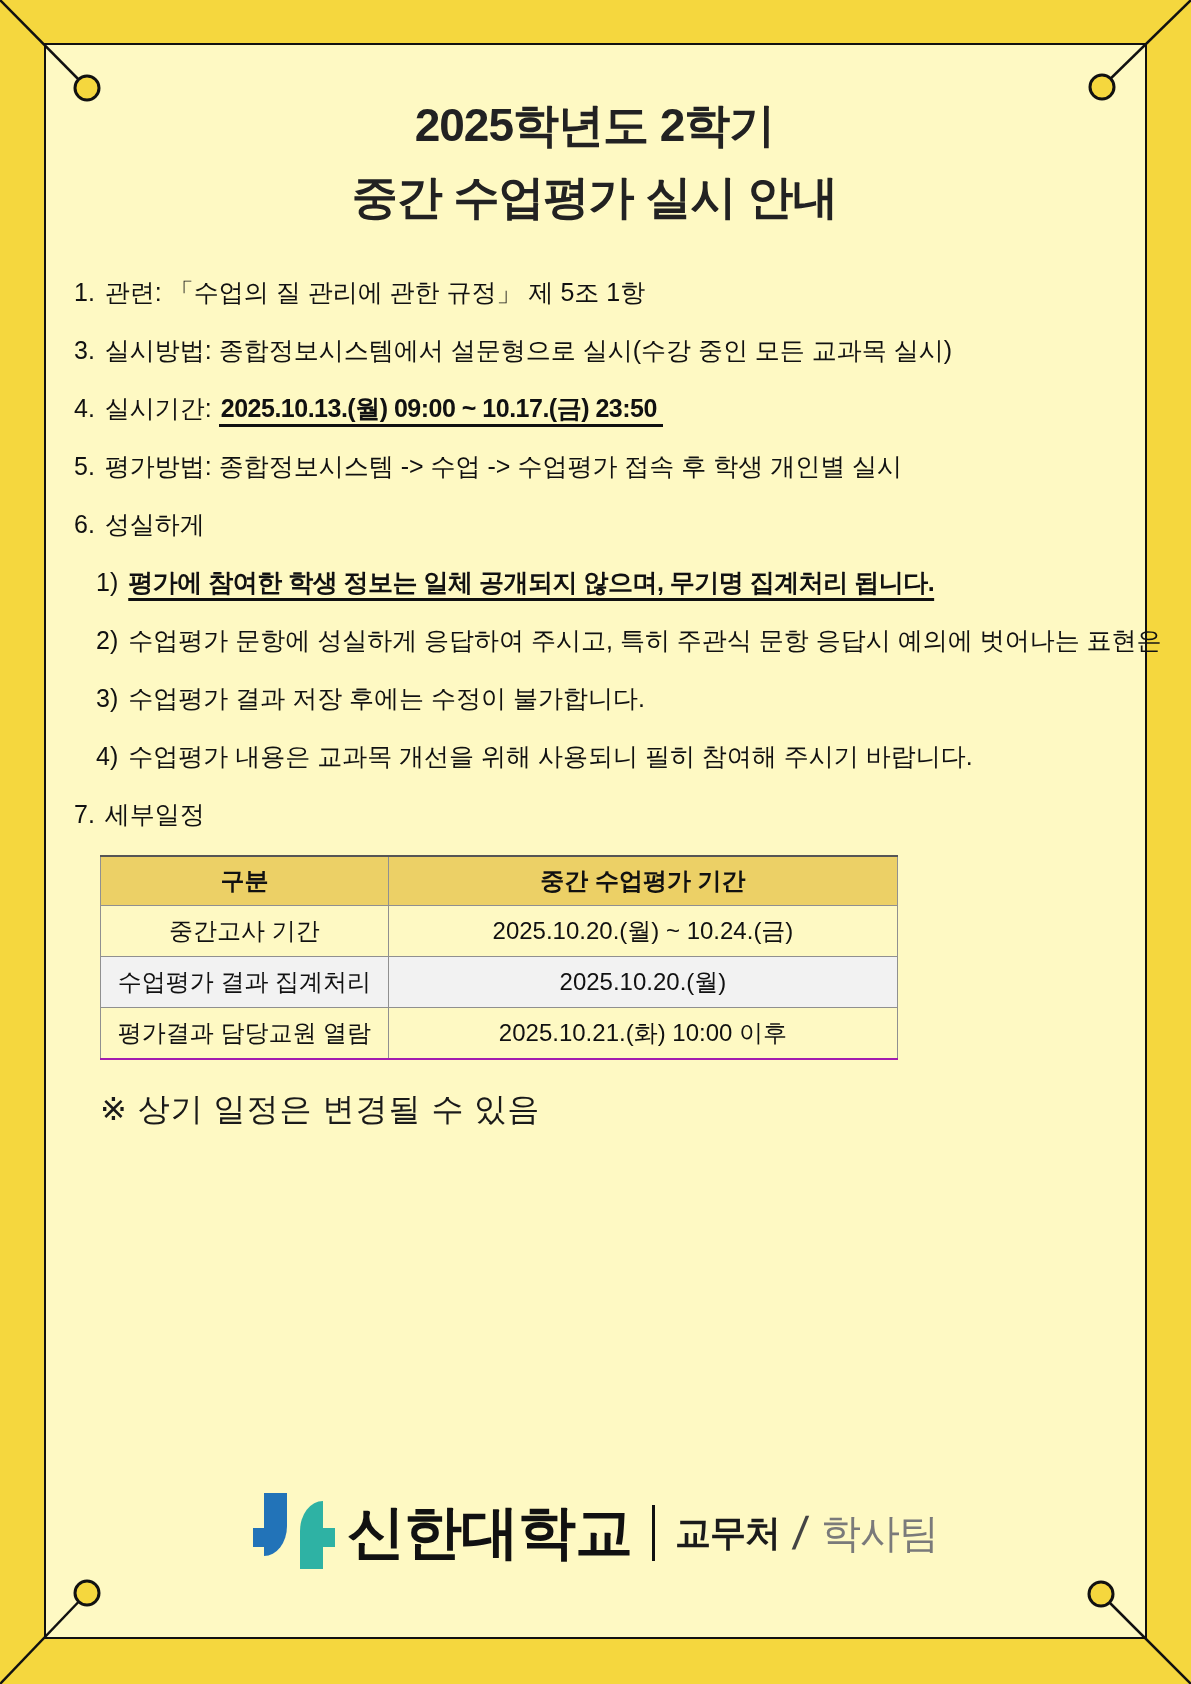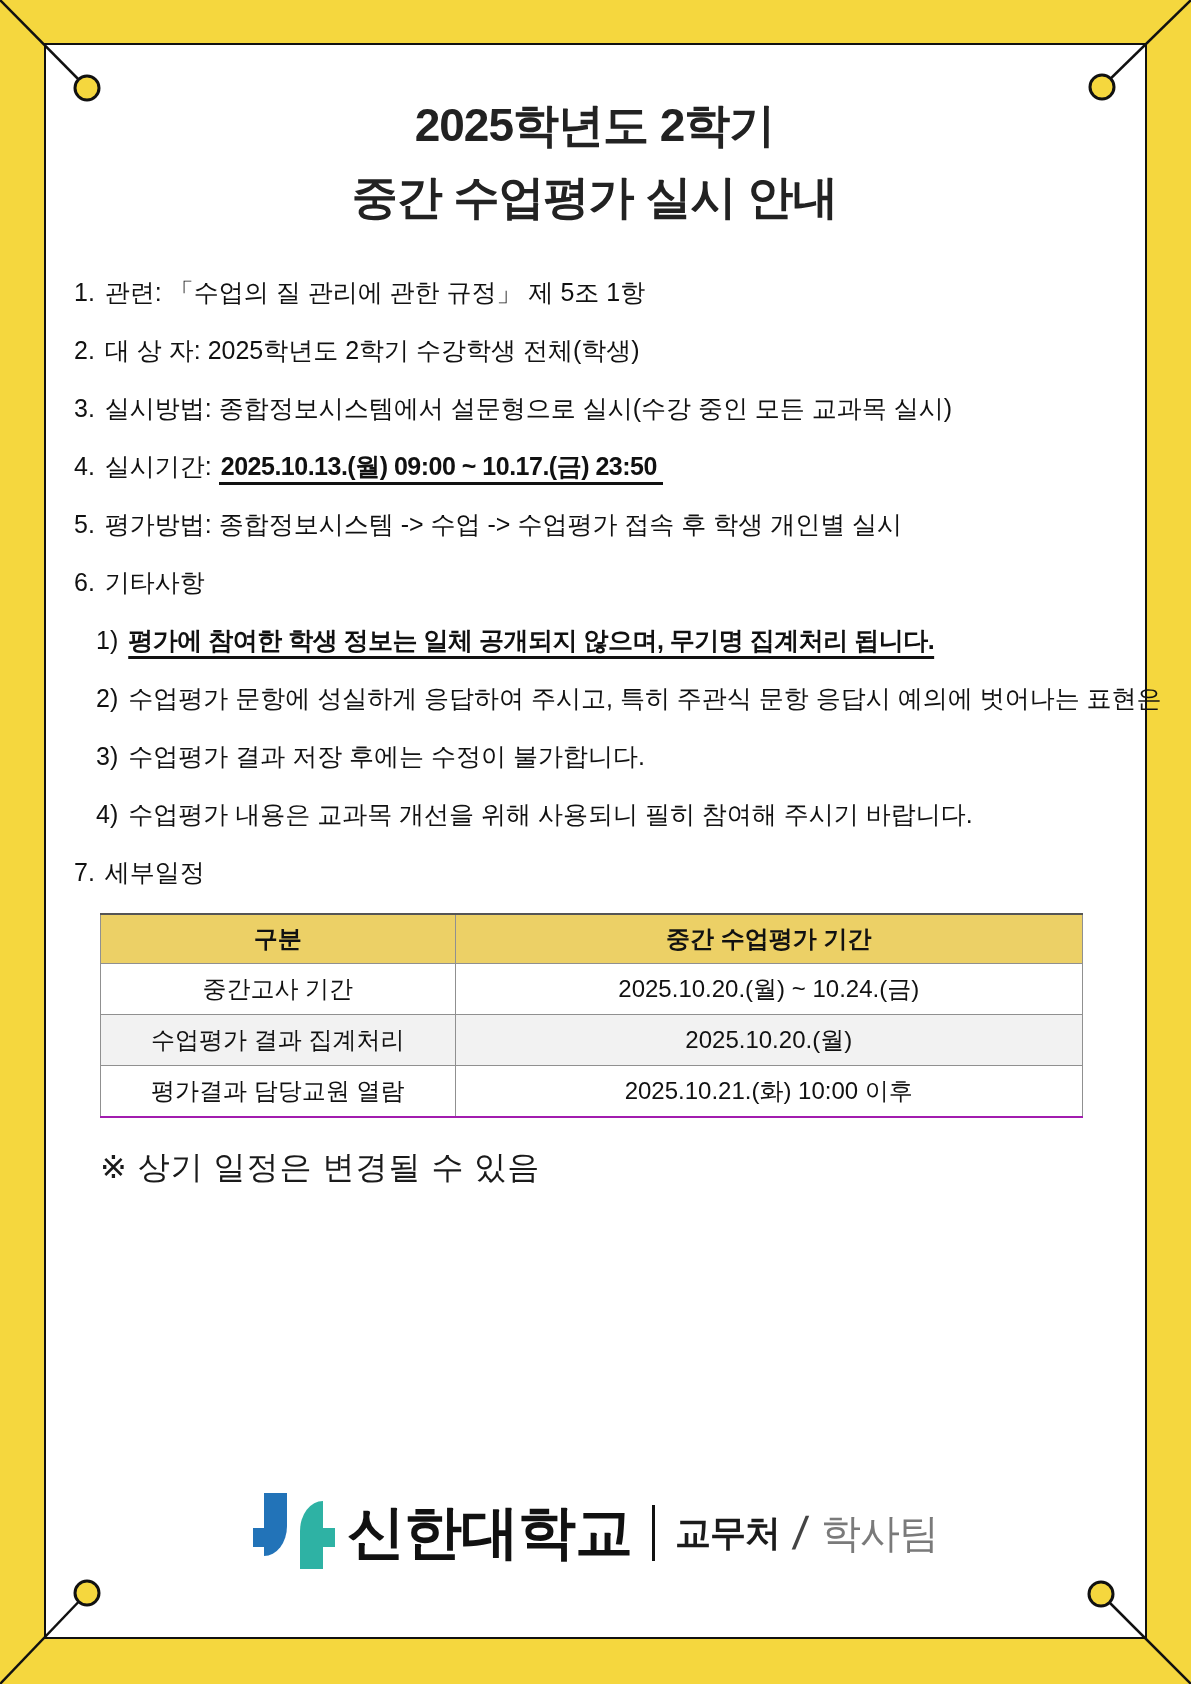--- a/index.html
+++ b/index.html
@@ -8,21 +8,21 @@
     position:relative;
     background: var(--frame-yellow, #f5d73e);
     font-family: "Liberation Sans", "DejaVu Sans", sans-serif;
     color:#111;
     overflow:hidden;
   }
   .page {
     position:absolute;
     left:44px; top:43px;
     width:1099px; height:1592px;
-    background:#ffffff;
+    background:#fef9c3;
     border:2px solid #111;
     box-sizing:content-box;
   }
   .corner-overlay {
     position:absolute; left:0; top:0; width:1191px; height:1684px;
     pointer-events:none; z-index:10;
   }
   .content { position:relative; padding:0 30px 0 28px; }
 
   .title {
@@ -53,21 +53,21 @@
     font-weight:800;
     text-decoration:underline;
     text-decoration-thickness:2.5px;
     text-underline-offset:7px;
     letter-spacing:-0.5px;
   }
 
   table.schedule {
     border-collapse:collapse;
     margin:16px 0 0 26px;
-    width:983px;
+    width:798px;
     font-size:24px;
     table-layout:fixed;
   }
   table.schedule th, table.schedule td {
     border:1px solid #909090;
     text-align:center;
     padding:0;
     height:50px;
   }
   table.schedule thead th {
@@ -136,38 +136,35 @@
 
     <div class="title">
       <div>2025학년도 2학기</div>
       <div>중간 수업평가 실시 안내</div>
     </div>
 
     <div class="item">
       <span class="num">1.</span><span class="txt">관련:  「수업의 질 관리에 관한 규정」 제 5조 1항</span>
     </div>
 
-    <div class="item">
-      <span class="num">2.</span><span class="txt">대 상 자: 2025학년도 2학기 수강학생 전체(학생)</span>
-    </div>
 
     <div class="item">
       <span class="num">3.</span><span class="txt">실시방법: 종합정보시스템에서 설문형으로 실시(수강 중인 모든 교과목 실시)</span>
     </div>
 
     <div class="item">
       <span class="num">4.</span><span class="txt"><span>실시기간:</span> <span class="u-bold">2025.10.13.(월) 09:00 ~ 10.17.(금) 23:50</span></span>
     </div>
 
     <div class="item">
       <span class="num">5.</span><span class="txt">평가방법: 종합정보시스템 -&gt; 수업 -&gt; 수업평가 접속 후 학생 개인별 실시</span>
     </div>
 
     <div class="item">
-      <span class="num">6.</span><span class="txt">기타사항</span>
+      <span class="num">6.</span><span class="txt">성실하게</span>
     </div>
 
     <div class="item sub">
       <span class="num">1)</span><span class="txt bold-underline">평가에 참여한 학생 정보는 일체 공개되지 않으며, 무기명 집계처리 됩니다.</span>
     </div>
 
     <div class="item sub">
       <span class="num">2)</span><span class="txt">수업평가 문항에 성실하게 응답하여 주시고, 특히 주관식 문항 응답시 예의에 벗어나는 표현은</span>
     </div>
 

